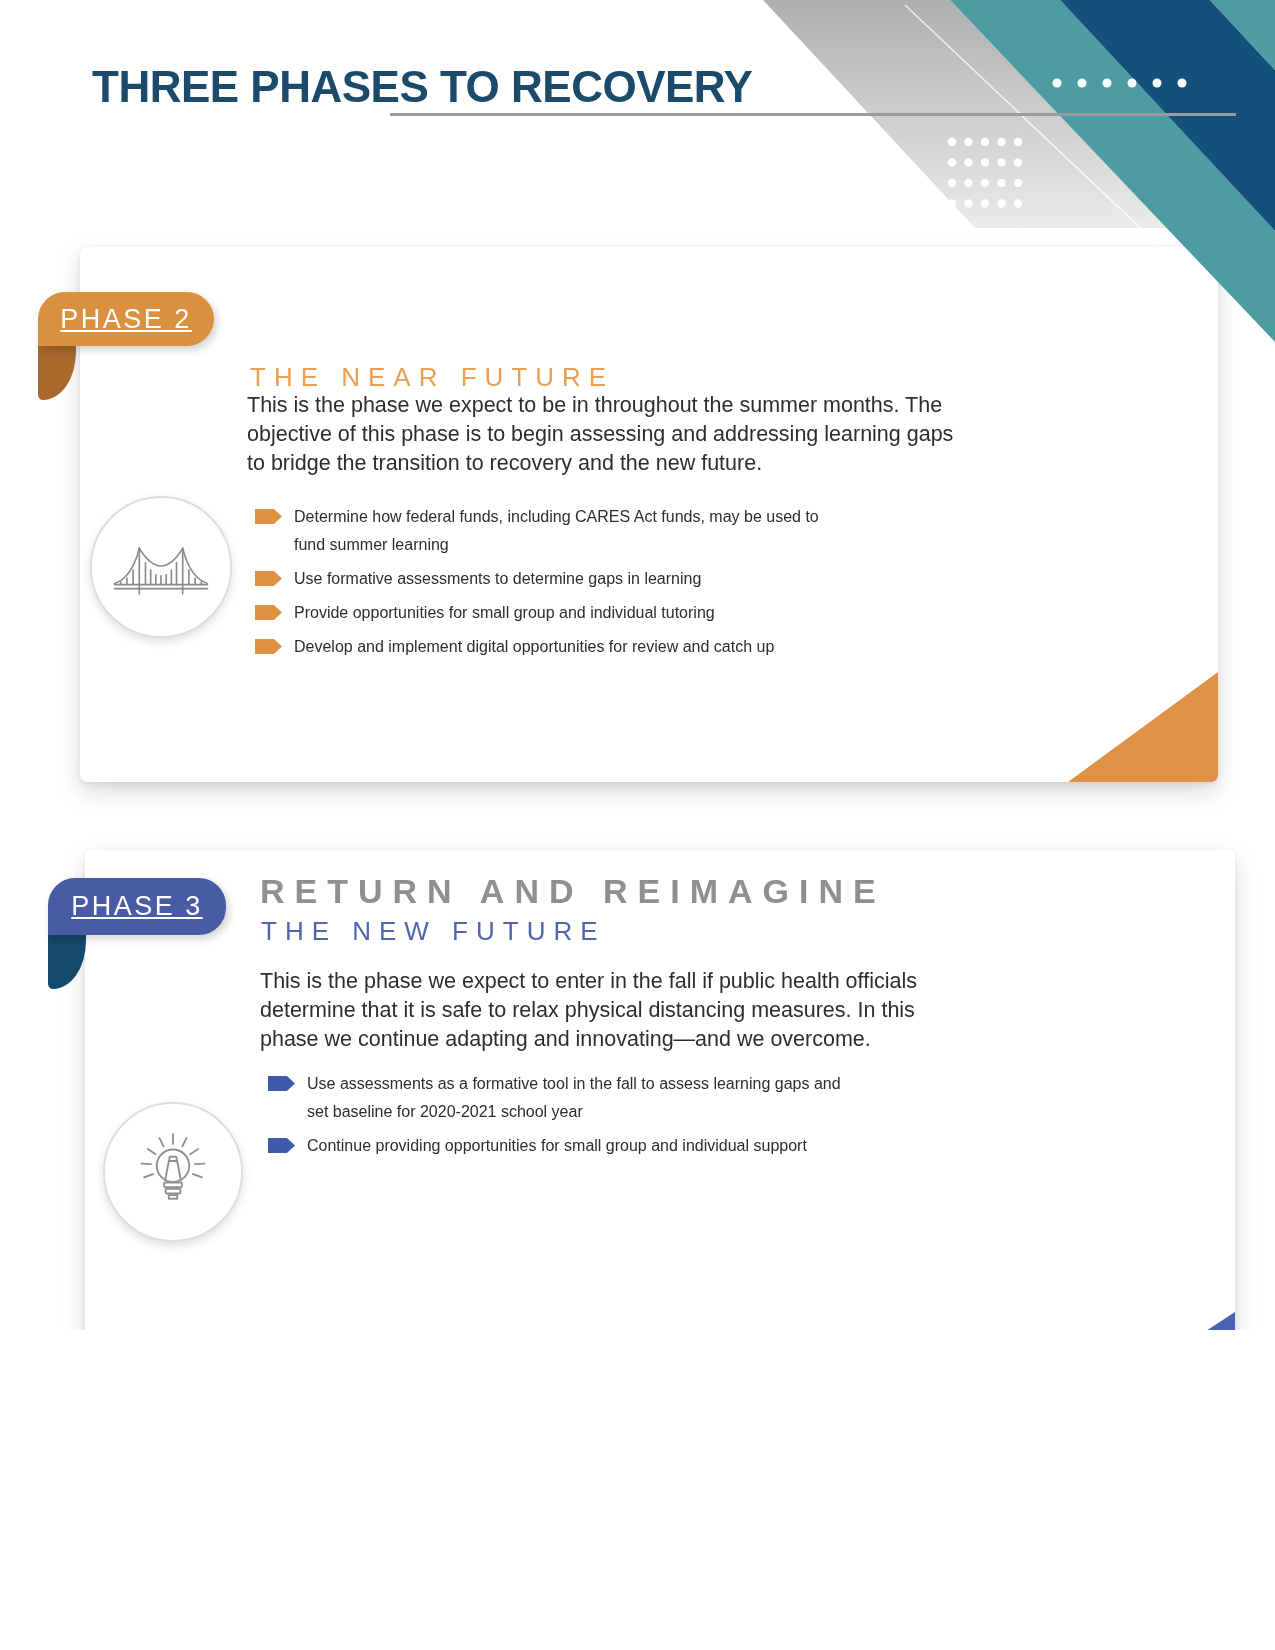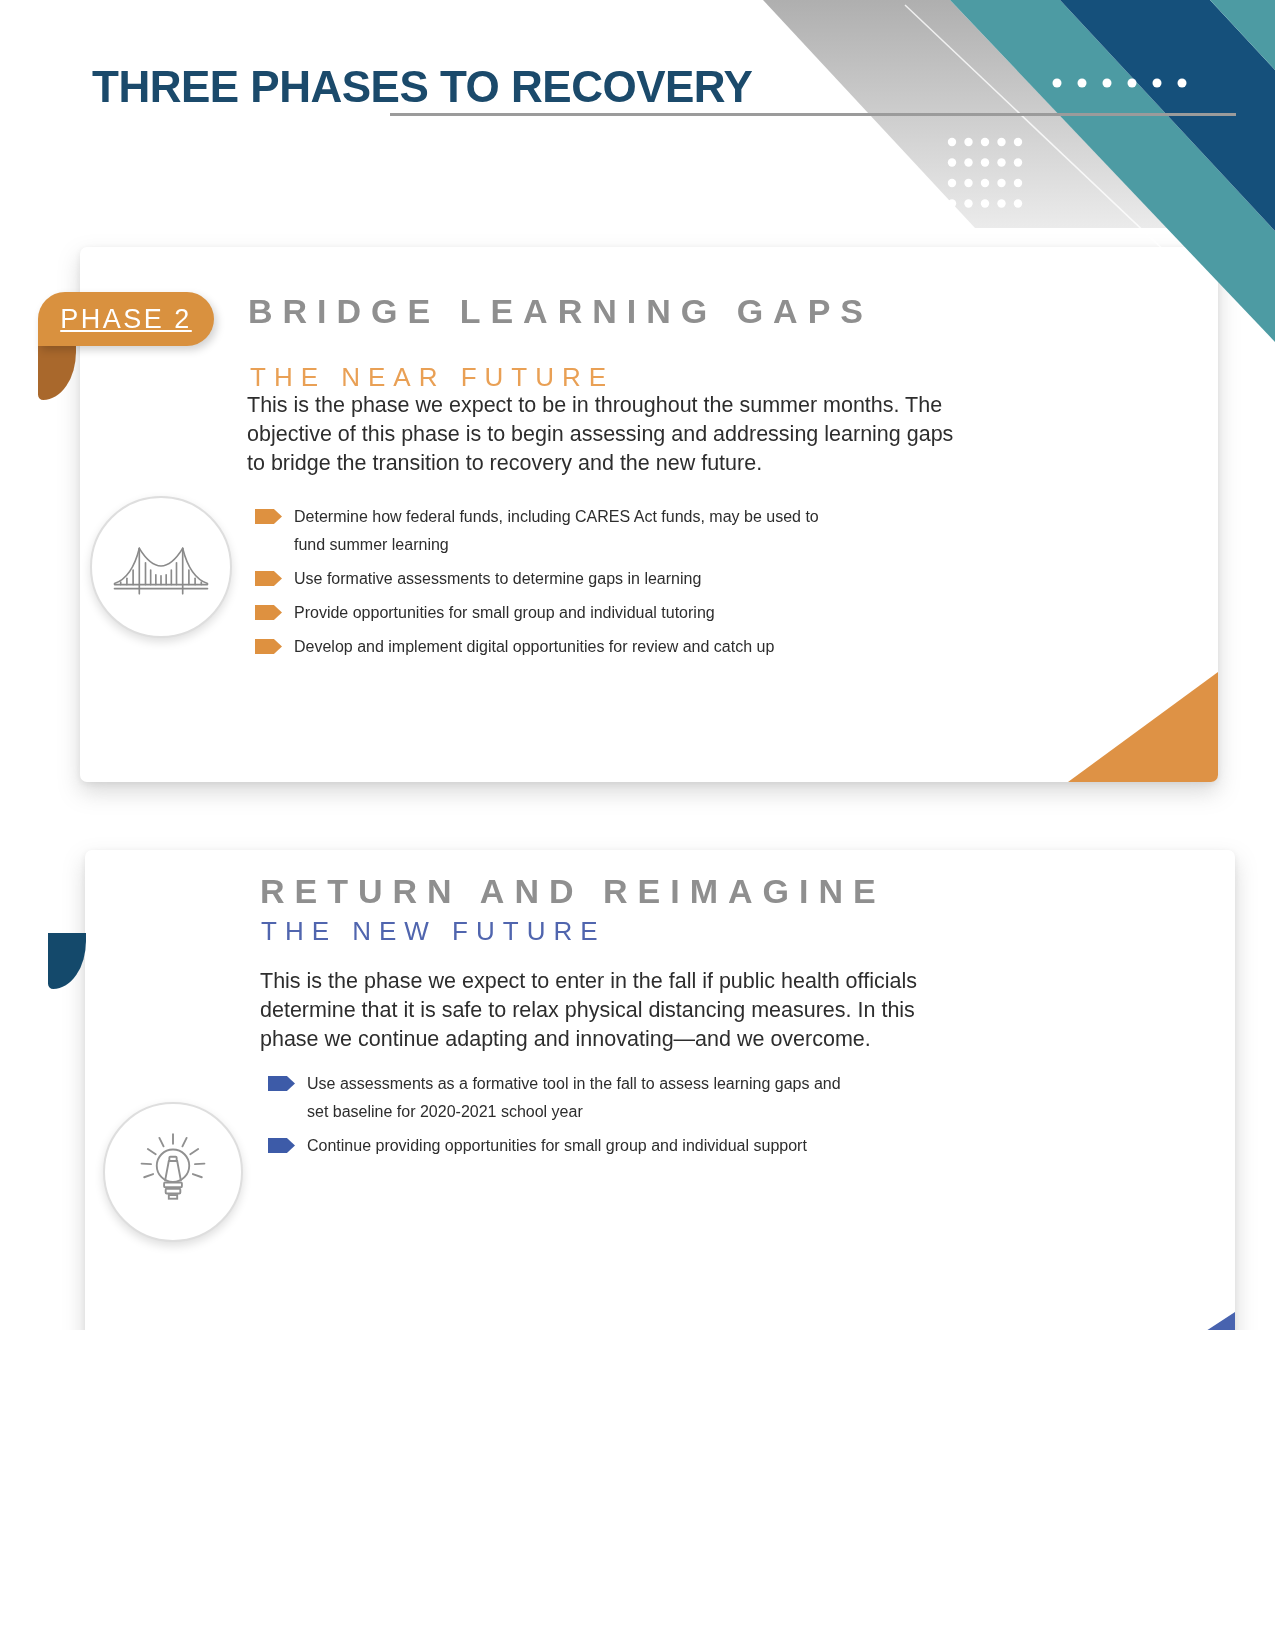--- a/index.html
+++ b/index.html
@@ -144,21 +144,20 @@
         <circle cx="985" cy="203.5" r="4.2"></circle>
         <circle cx="1001.5" cy="203.5" r="4.2"></circle>
         <circle cx="1018" cy="203.5" r="4.2"></circle>
     </g>
   </svg>
 
   <div class="page-title">THREE PHASES TO RECOVERY</div>
   <div class="title-underline"></div>
 
   <div class="card card1" style="--badge: #D9913F; --fold: #A9682C; --subtitle: #E9A055; --bullet: #DE9140; --triangle: #DE9245;">
-    <div class="phase-heading" style="left:168px; top:47px;">BRIDGE LEARNING GAPS</div>
     <div class="phase-subheading" style="left:170px; top:93px;margin-top:24px;">THE NEAR FUTURE</div>
     <div class="phase-body" style="left:167px; top:144px;">This is the phase we expect to be in throughout the summer months. The
 objective of this phase is to begin assessing and addressing learning gaps
 to bridge the transition to recovery and the new future.</div>
 
     <ul class="bullet-list" style="left:175px; top:256px;">
       <li>
         <span class="bullet-arrow"></span>
         <span class="bullet-text">Determine how federal funds, including CARES Act funds, may be used to
 fund summer learning</span>
@@ -246,18 +245,19 @@
         <line x1="72" y1="34" x2="63" y2="34.5"></line>
         <line x1="14.5" y1="47" x2="23" y2="44"></line>
         <line x1="69.5" y1="47" x2="61" y2="44"></line>
       </svg>
     </div>
 
     <div class="corner-triangle"></div>
   </div>
 
   <div class="badge-fold fold2" style="--fold: #14496B;"></div>
+  <div class="badge-pill badge2" style="--badge: #4A5BA6;">PHASE 3</div>
 
   <div class="footer-divider"></div>
   <div class="footer-left">Utah State Board of Education</div>
   <div class="footer-right">May 2020</div>
 
 </div>
 
 </body></html>

